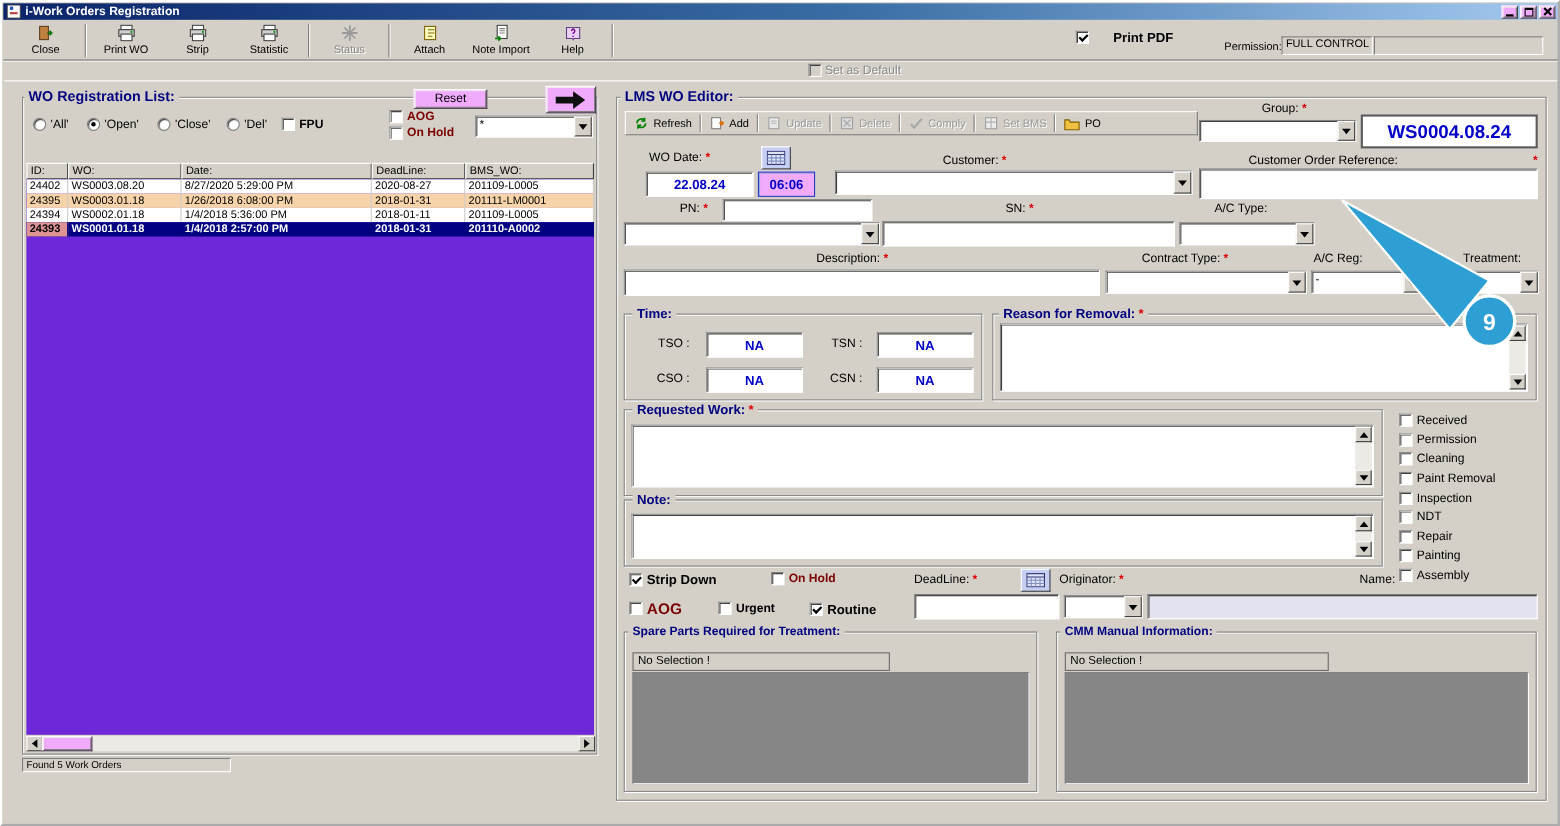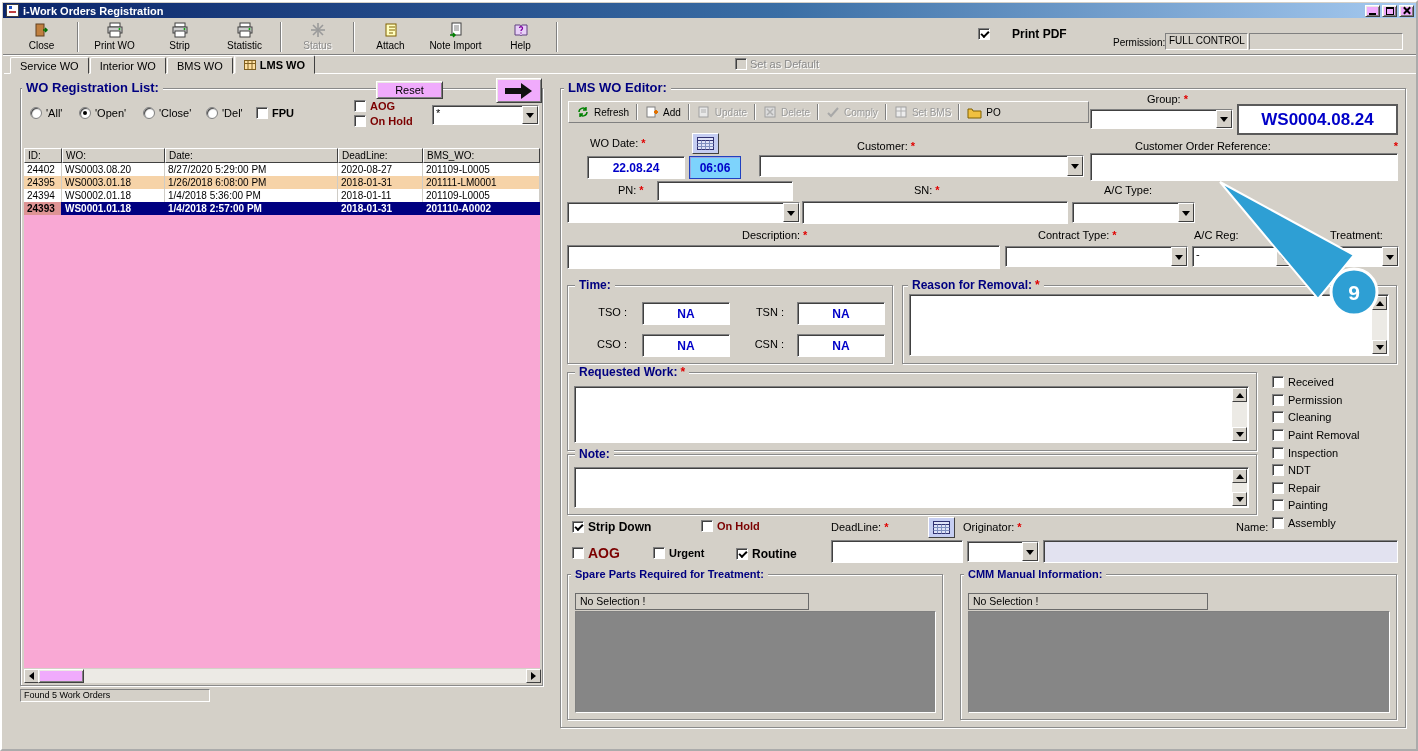--- a/index.html
+++ b/index.html
@@ -178,40 +178,20 @@
       <span class="cb on"></span>
       <span class="bold" style="font-size:12px">Print PDF</span>
     </div>
 
     <div class="abs" style="left:1110px;top:19px;font-size:10px">Permission:</div>
     <div class="abs sunken-flat" style="left:1162px;top:15px;width:83px;height:17px;font-size:10px;line-height:14px;padding-left:3px">FULL CONTROL</div>
     <div class="abs sunken-flat" style="left:1246px;top:15px;width:154px;height:17px"></div>
   </div>
 
   <div class="abs" style="left:2px;top:71px;width:1412px;height:2px;border-top:1px solid #fff"></div>
-  <div class="abs" style="left:8px;top:54px;display:flex;align-items:flex-end;gap:1px;height:18px">
-    <div class="tab">
-        <span>Service WO</span>
-      </div>
-    <div class="tab">
-        <span>Interior WO</span>
-      </div>
-    <div class="tab">
-        <span>BMS WO</span>
-      </div>
-    <div class="tab active">
-      <svg width="12" height="10">
-          <rect x="0.5" y="0.5" width="11" height="9" fill="#ffe0a0" stroke="#806020"></rect>
-          <line x1="0.5" y1="3.5" x2="11.5" y2="3.5" stroke="#806020"></line>
-          <line x1="4" y1="0.5" x2="4" y2="9.5" stroke="#806020"></line>
-          <line x1="8" y1="0.5" x2="8" y2="9.5" stroke="#806020"></line>
-        </svg>
-      <span>LMS WO</span>
-    </div>
-  </div>
   <div class="abs" style="left:733px;top:56px;display:flex;align-items:center;gap:3px">
     <span class="cb dis"></span>
     <span class="dis-label" style="font-size:11px">Set as Default</span>
   </div>
 
   <div class="abs groupbox" style="left:18px;top:86px;width:523px;height:598px"></div>
   <div class="abs legend big" style="left:20px;top:79px">WO Registration List:</div>
 
   <div class="abs raised btn" style="left:374px;top:79px;width:67px;height:18px">
       <span>Reset</span>
@@ -256,21 +236,21 @@
   </div>
 
   <div class="abs" style="left:22px;top:146px;display:flex">
     <div class="th c1">ID:</div>
     <div class="th c2">WO:</div>
     <div class="th c3">Date:</div>
     <div class="th c4">DeadLine:</div>
     <div class="th c5">BMS_WO:</div>
   </div>
 
-  <div class="abs" style="left:22px;top:161px;width:516px;height:505px;background:#f9a8d4;overflow:hidden">
+  <div class="abs" style="left:22px;top:161px;width:516px;height:505px;background:#6d28d9;overflow:hidden">
     <div class="tr">
       <div class="c1">24402</div>
       <div class="c2">WS0003.08.20</div>
       <div class="c3">8/27/2020 5:29:00 PM</div>
       <div class="c4">2020-08-27</div>
       <div class="c5">201109-L0005</div>
     </div>
     <div class="tr overdue">
       <div class="c1">24395</div>
       <div class="c2">WS0003.01.18</div>
@@ -390,21 +370,21 @@
         <line x1="4.5" y1="3.5" x2="4.5" y2="12.5" stroke="#8090c0"></line>
         <line x1="8.5" y1="3.5" x2="8.5" y2="12.5" stroke="#8090c0"></line>
         <line x1="12.5" y1="3.5" x2="12.5" y2="12.5" stroke="#8090c0"></line>
         <line x1="0.5" y1="6.5" x2="16.5" y2="6.5" stroke="#8090c0"></line>
         <line x1="0.5" y1="9.5" x2="16.5" y2="9.5" stroke="#8090c0"></line>
       </svg>
   </div>
   <div class="abs sunken valuebox" style="left:585px;top:154px;width:98px;height:23px">
     <span class="bluev" style="font-size:12px">22.08.24</span>
   </div>
-  <div class="abs valuebox" style="left:687px;top:154px;width:52px;height:23px;background:#7dd3fc;border:1px solid #2040c0;box-shadow:inset 1px 1px 0 #9aa8e0">
+  <div class="abs valuebox" style="left:687px;top:154px;width:52px;height:23px;background:#f0abfc;border:1px solid #2040c0;box-shadow:inset 1px 1px 0 #9aa8e0">
     <span class="bluev" style="font-size:12px">06:06</span>
   </div>
 
   <div class="abs lbl" style="left:855px;top:138px">
     <span>Customer:</span>
       <span class="star">*</span>
   </div>
   <div class="abs combo" style="left:757px;top:153px;width:325px;height:22px">
     <span class="val"></span>
     <span class="ddb"></span>

